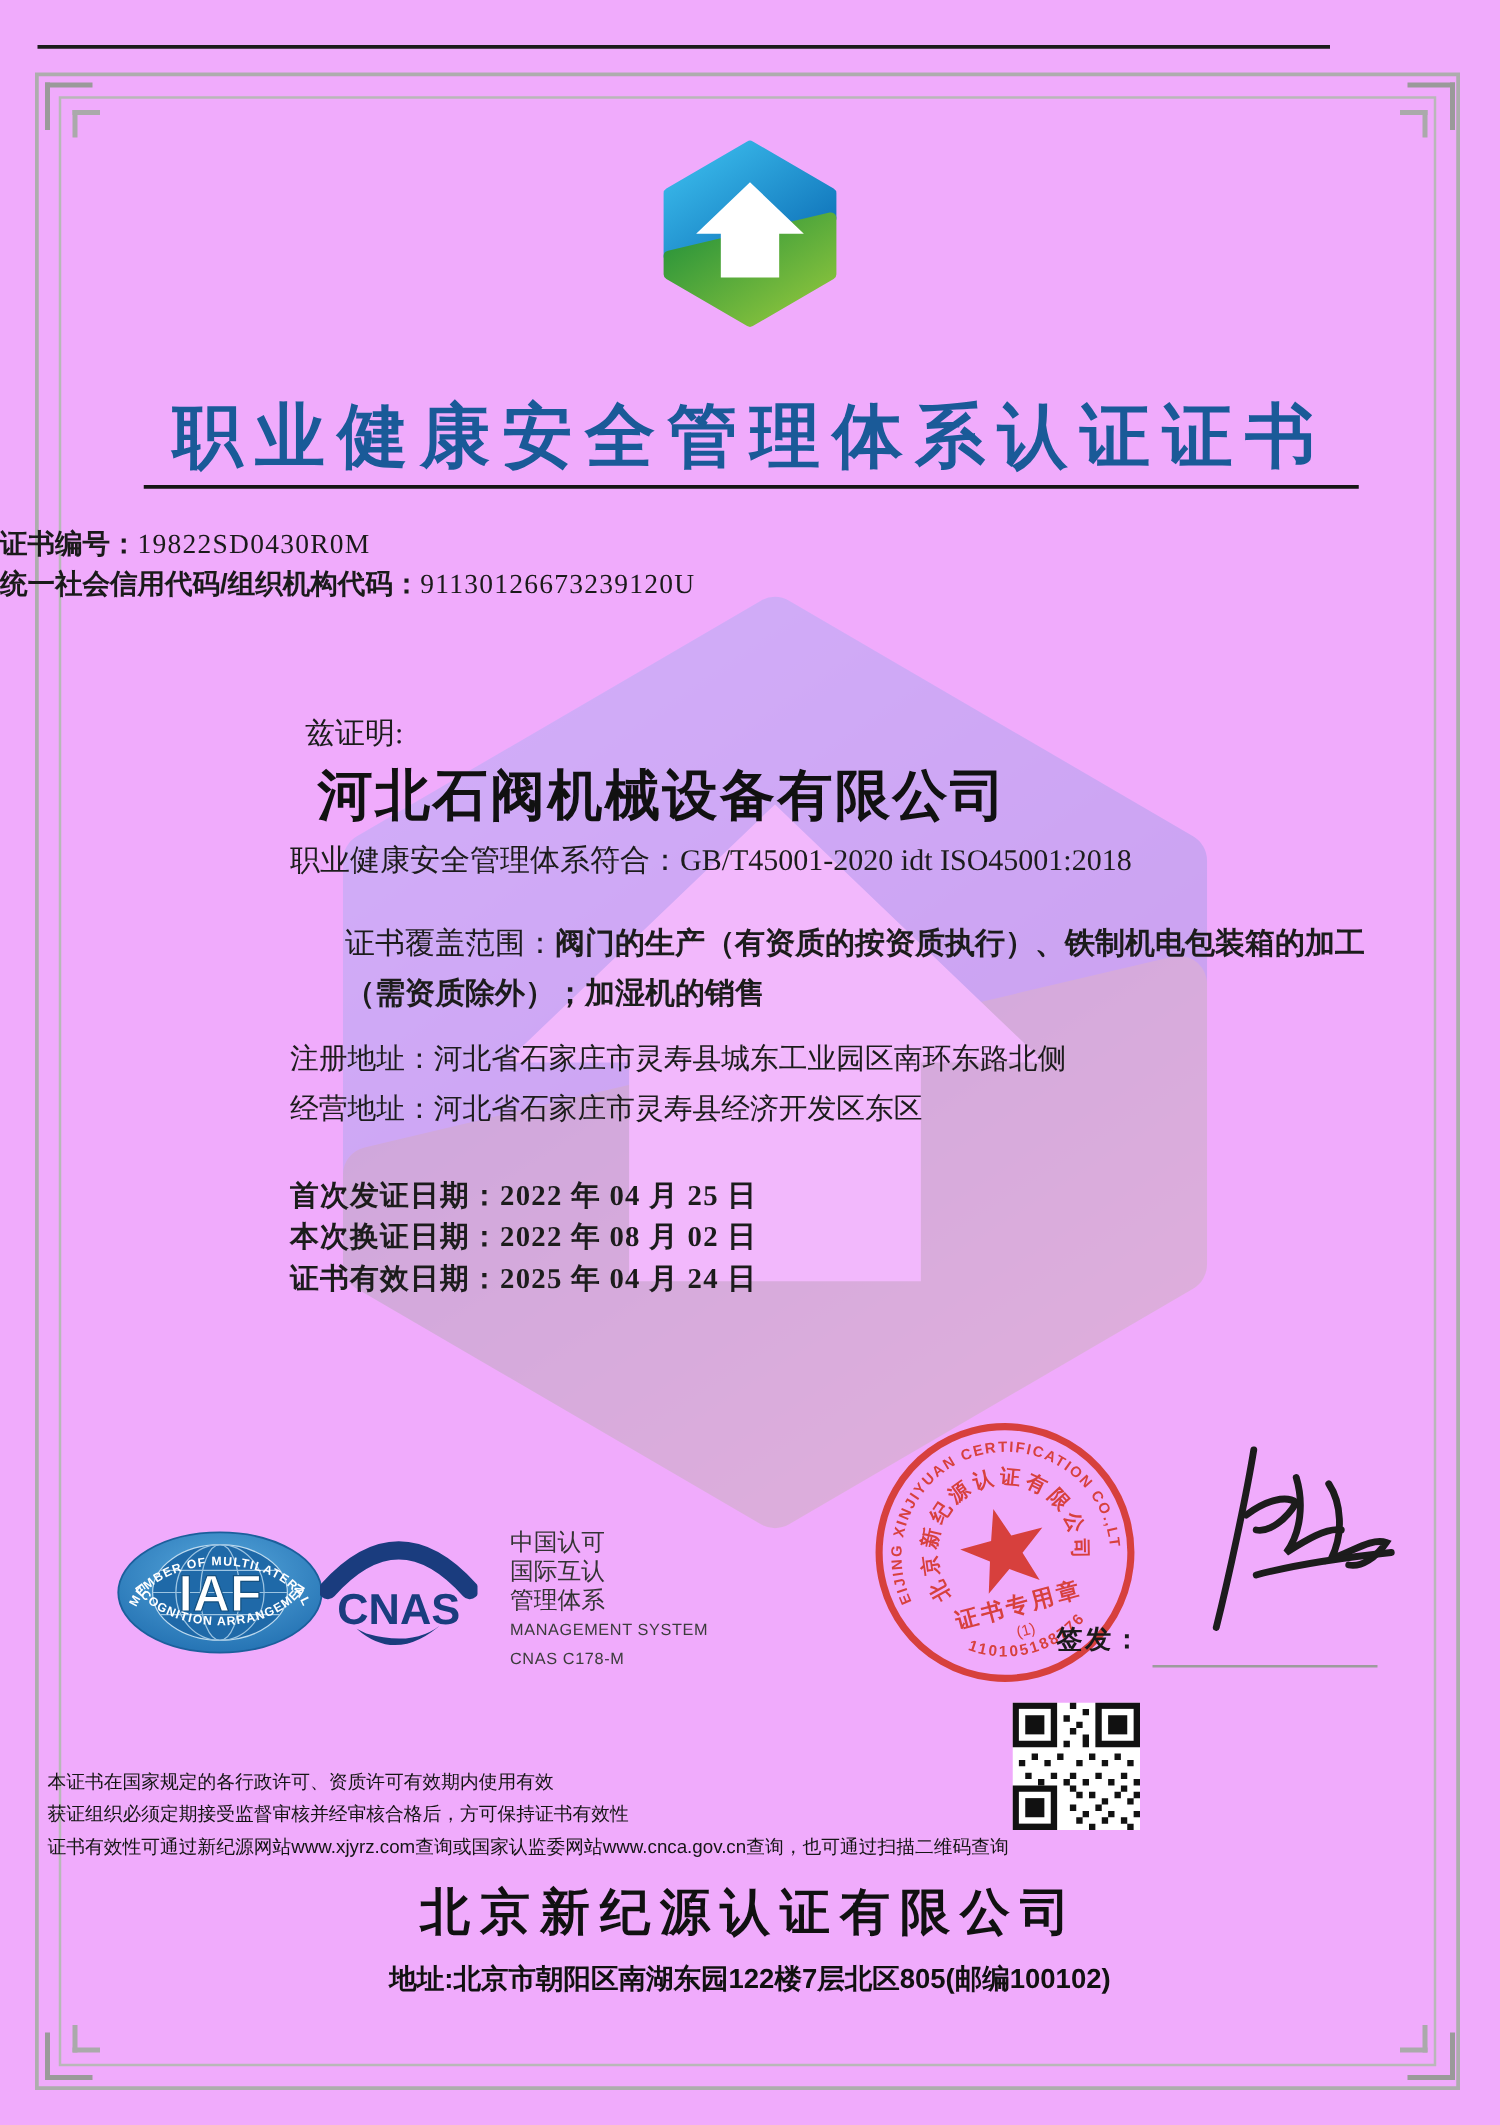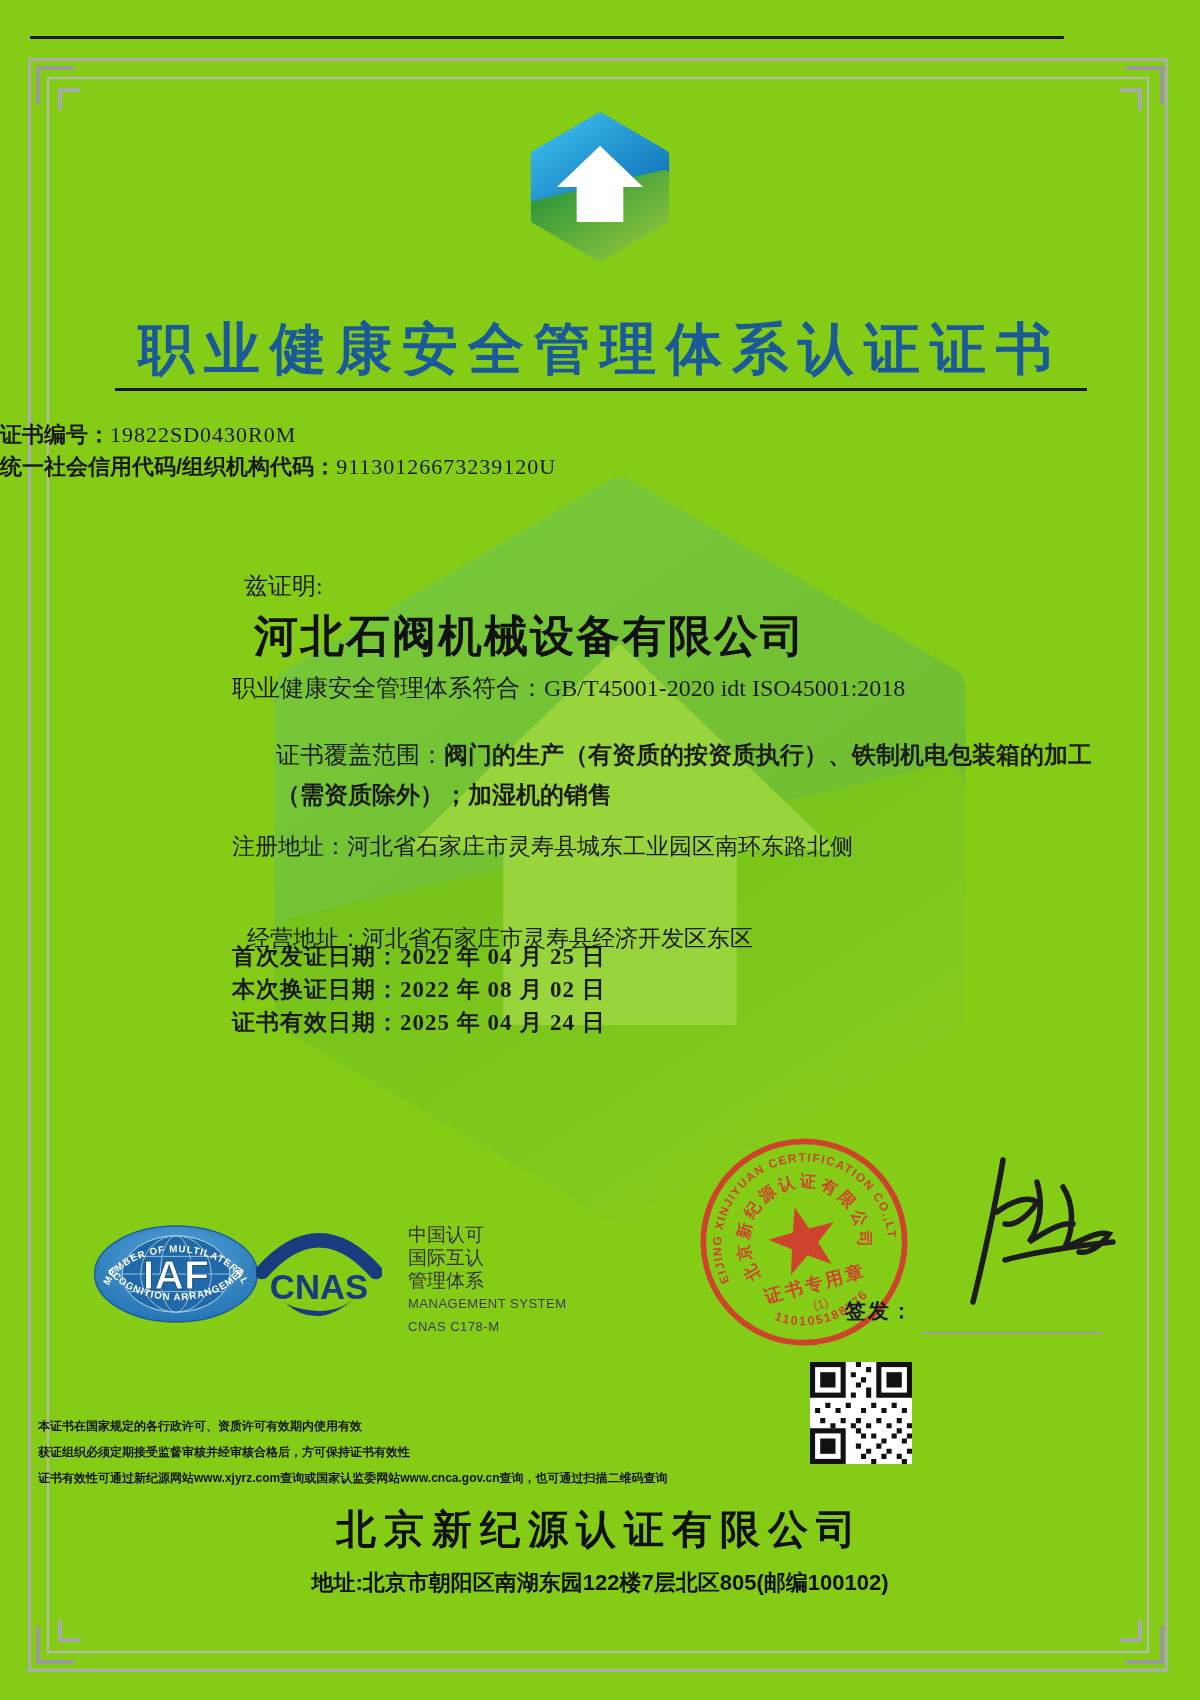--- a/index.html
+++ b/index.html
@@ -1,16 +1,16 @@
 <!DOCTYPE html>
 <html><head>
 <meta charset="utf-8">
 <style>
   html,body{margin:0;padding:0;background:#fff;}
-  .page{position:relative;width:1200px;height:1700px;background:#84cc16;overflow:hidden;
+  .page{position:relative;width:1200px;height:1700px;background:#f0abfc;overflow:hidden;
         font-family:"Liberation Sans",sans-serif;color:#1a1a1a;}
   .abs{position:absolute;}
   
   .topline{position:absolute;left:30px;top:36px;width:1034px;height:3px;background:#1c1c1c;}
   .frame-outer{position:absolute;left:28px;top:58px;width:1140px;height:1614px;
                border:3px solid #adadad;box-sizing:border-box;}
   .frame-inner{position:absolute;left:47px;top:77px;width:1102px;height:1576px;
                border:2px solid #b8b8b8;box-sizing:border-box;}
   .cnr{position:absolute;width:34px;height:34px;border:0 solid #9a9a9a;}
   .cnr.s{width:18px;height:18px;border-color:#aaa;}
@@ -30,21 +30,21 @@
   .company{position:absolute;font-size:44px;font-weight:800;color:#111;letter-spacing:2px;
            font-family:Liberation Mono, monospace;}
   .scope{line-height:40px;width:862px;margin-left:44px;}
   .scope .val{font-weight:700;font-family:"Liberation Sans",sans-serif;}
   .addr{font-size:23px;}
   .daterow{font-size:23px;font-weight:600;letter-spacing:1px;}
   .accred-txt{position:absolute;left:408px;top:1223px;font-size:19px;line-height:23px;color:#333;}
   .accred-txt .en{font-size:13px;color:#3c3c3c;letter-spacing:.5px;}
   .signfa{position:absolute;left:845px;top:1297px;font-size:21px;font-weight:700;letter-spacing:2px;}
   .signline{position:absolute;left:922px;top:1332px;width:180px;height:2px;background:#9c9c9c;}
-  .notes{position:absolute;left:38px;top:1413px;font-size:12px;font-weight:700;
+  .notes{position:absolute;left:38px;top:1413px;font-size:15px;font-weight:400;
          line-height:26px;color:#141414;white-space:nowrap;}
   .issuer{position:absolute;left:0;top:1502px;width:1200px;text-align:center;margin:0;
           font-size:40px;font-weight:800;letter-spacing:8px;color:#111;}
   .issuer-addr{position:absolute;left:0;top:1568px;width:1200px;text-align:center;
                font-size:22px;font-weight:600;color:#111;}
   .wm{position:absolute;left:225px;top:455px;width:790px;height:790px;opacity:.16;}
   .stamp{position:absolute;left:690px;top:1128px;width:228px;height:228px;
          transform:rotate(-15deg);opacity:.92;}
 </style>
 </head>
@@ -117,21 +117,21 @@
     <span>职业健康安全管理体系符合：</span><span>GB/T45001-2020 idt ISO45001:2018</span>
   </div>
 
   <div class="body-line scope" style="left:232px;top:735px;">
     <span>证书覆盖范围：</span><span class="val">阀门的生产（有资质的按资质执行）、铁制机电包装箱的加工（需资质除外）；加湿机的销售</span>
   </div>
 
   <div class="body-line addr" style="left:232px;top:831px;">
     <span>注册地址：</span><span>河北省石家庄市灵寿县城东工业园区南环东路北侧</span>
   </div>
-  <div class="body-line addr" style="left:232px;top:923px;margin-left:15px;">
+  <div class="body-line addr" style="left:232px;top:871px;">
     <span>经营地址：</span><span>河北省石家庄市灵寿县经济开发区东区</span>
   </div>
 
   <div class="body-line daterow" style="left:232px;top:941px;">
     <span>首次发证日期：</span><span>2022 年 04 月 25 日</span>
   </div>
   <div class="body-line daterow" style="left:232px;top:974px;">
     <span>本次换证日期：</span><span>2022 年 08 月 02 日</span>
   </div>
   <div class="body-line daterow" style="left:232px;top:1007px;">

